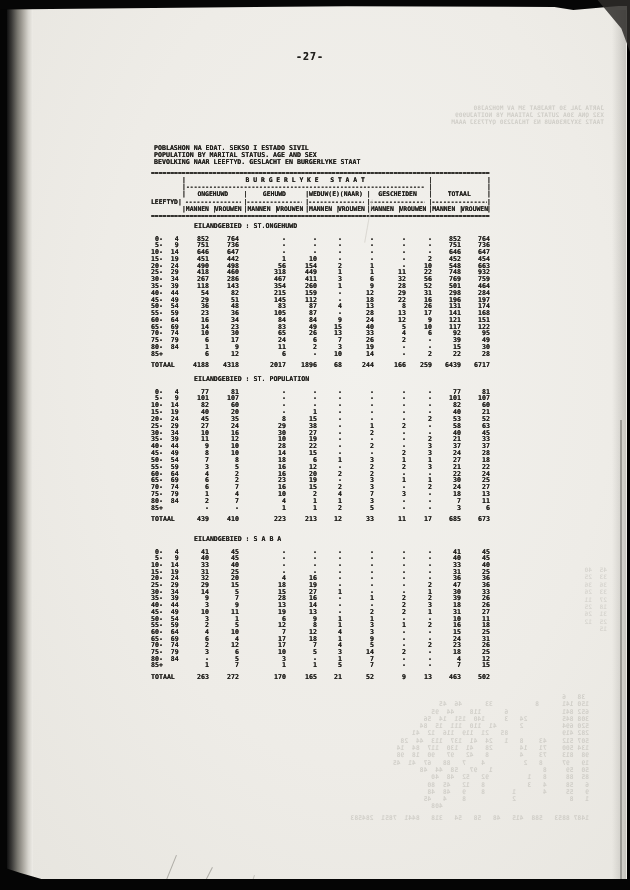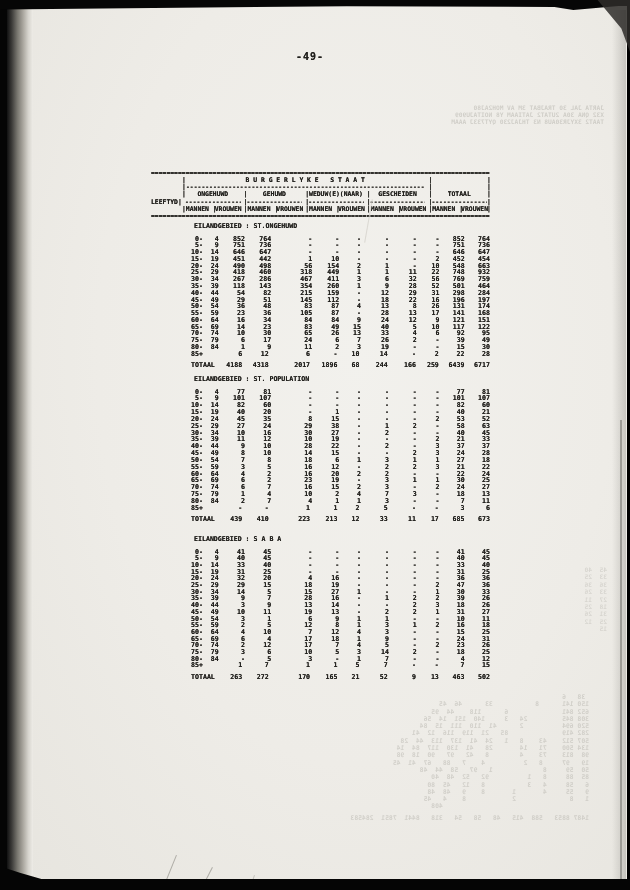--- a/index.html
+++ b/index.html
@@ -32,21 +32,21 @@
   .hl .pp{position:absolute;top:0;}
   .hl .lab{position:absolute;top:0;text-align:center;}
   .hl .df{position:absolute;top:0;overflow:hidden;}
   .sepline{letter-spacing:0;overflow:hidden;}
 
   .tsec{position:absolute;left:127px;width:339px;font-size:6.6px;}
   .sect-title{margin-left:43px;height:7px;white-space:pre;}
   .tbody{margin-top:6.5px;}
   .tr{white-space:pre;display:flex;}
   .c{display:inline-block;text-align:right;white-space:pre;}
-  .c.age{text-align:left;margin-left:40px;}
+  .c.age{text-align:left;}
   .trtotal{margin-top:4.5px;}
 
   .bleed{position:absolute;color:#b7b5ae;font-weight:700;white-space:pre;
          transform:scaleX(-1);filter:blur(.4px);}
   .bleed-top{left:335px;top:98px;width:245px;font-size:6.2px;line-height:7.2px;opacity:.55;text-align:left;}
   .bleed-side{left:488px;top:560px;width:95px;font-size:6.2px;line-height:7.4px;opacity:.4;}
   .bleed-bottom{left:100px;top:688px;width:465px;font-size:6.4px;line-height:7.3px;opacity:.5;}
   .bleed-bottom .gap{height:4px;}
 
   .pencil{position:absolute;width:1px;background:#7e7c74;opacity:.55;transform-origin:top left;}
@@ -55,25 +55,26 @@
   .m3{left:230px;top:869px;height:12px;transform:rotate(18deg);opacity:.35;}
   .crease{position:absolute;left:344px;top:193px;width:1px;height:44px;background:#d4d2cc;
           transform:rotate(10deg);opacity:.8;}
 </style>
 </head>
 <body>
 
 <div class="scan">
   <div class="paper">
 
-    <div class="pageno ink">-49-</div>
+    <div class="pageno ink">-27-</div>
 
     <div class="bleed bleed-top" id="bleed-top"><div>JARTA JAL 30 TRAJBAT 3M AV MOH2AJ80</div><div>X32 QNA 30A 2UTAT2 JATIAAM Y8 NOITAJU909</div><div>TAAT2 3XYJR30AU8 N3 THJAJ230 QYT733J AAAM</div></div>
 
 
+    <div class="titles ink" id="titles"><div>POBLASHON NA EDAT. SEKSO I ESTADO SIVIL</div><div>POPULATION BY MARITAL STATUS. AGE AND SEX</div><div>BEVOLKING NAAR LEEFTYD. GESLACHT EN BURGERLYKE STAAT</div></div>
 
     <div class="thead ink" id="thead">
         <div class="hl sepline">========================================================================================</div>
         <div class="hl"><span class="pp" style="left: 31px;">|</span><span class="lab" style="left: 31px; width: 246.4px;">B U R G E R L Y K E   S T A A T</span><span class="pp" style="left: 277.4px;">|</span><span class="pp" style="left: 336px;">|</span></div>
         <div class="hl"><span class="pp" style="left: 31px;">|</span><span class="df" style="left: 35px; width: 238.4px;">-----------------------------------------------------------------------------------------------</span><span class="pp" style="left: 277.4px;">|</span><span class="pp" style="left: 336px;">|</span></div>
         <div class="hl"><span class="pp" style="left: 31px;">|</span><span class="pp" style="left: 92.6px;">|</span><span class="pp" style="left: 154.2px;">|</span><span class="pp" style="left: 215.8px;">|</span><span class="pp" style="left: 277.4px;">|</span><span class="pp" style="left: 336px;">|</span><span class="lab" style="left: 31px; width: 61.6px;">ONGEHUWD</span><span class="lab" style="left: 92.6px; width: 61.6px;">GEHUWD</span><span class="lab" style="left: 154.2px; width: 61.6px;">WEDUW(E)(NAAR)</span><span class="lab" style="left: 215.8px; width: 61.6px;">GESCHEIDEN</span><span class="lab" style="left: 277.4px; width: 61.6px;">TOTAAL</span></div>
         <div class="hl"><span class="lab" style="left: 0px; width: 28px; text-align: left;">LEEFTYD</span><span class="pp" style="left: 27px;">|</span><span class="df" style="left: 34px; width: 55.6px;">-----------------------------------------------------------------------------------------------</span><span class="df" style="left: 95.6px; width: 55.6px;">-----------------------------------------------------------------------------------------------</span><span class="df" style="left: 157.2px; width: 55.6px;">-----------------------------------------------------------------------------------------------</span><span class="df" style="left: 218.8px; width: 55.6px;">-----------------------------------------------------------------------------------------------</span><span class="df" style="left: 280.4px; width: 55.6px;">-----------------------------------------------------------------------------------------------</span><span class="pp" style="left: 92.6px;">|</span><span class="pp" style="left: 154.2px;">|</span><span class="pp" style="left: 215.8px;">|</span><span class="pp" style="left: 277.4px;">|</span><span class="pp" style="left: 336px;">|</span></div>
         <div class="hl"><span class="pp" style="left: 31px;">|</span><span class="pp" style="left: 61.8px;">|</span><span class="pp" style="left: 92.6px;">|</span><span class="pp" style="left: 123.4px;">|</span><span class="pp" style="left: 154.2px;">|</span><span class="pp" style="left: 185px;">|</span><span class="pp" style="left: 215.8px;">|</span><span class="pp" style="left: 246.6px;">|</span><span class="pp" style="left: 277.4px;">|</span><span class="pp" style="left: 308.2px;">|</span><span class="pp" style="left: 336px;">|</span><span class="lab" style="left: 31px; width: 30.8px;">MANNEN</span><span class="lab" style="left: 61.8px; width: 30.8px;">VROUWEN</span><span class="lab" style="left: 92.6px; width: 30.8px;">MANNEN</span><span class="lab" style="left: 123.4px; width: 30.8px;">VROUWEN</span><span class="lab" style="left: 154.2px; width: 30.8px;">MANNEN</span><span class="lab" style="left: 185px; width: 30.8px;">VROUWEN</span><span class="lab" style="left: 215.8px; width: 30.8px;">MANNEN</span><span class="lab" style="left: 246.6px; width: 30.8px;">VROUWEN</span><span class="lab" style="left: 277.4px; width: 30.8px;">MANNEN</span><span class="lab" style="left: 308.2px; width: 30.8px;">VROUWEN</span></div>
         <div class="hl sepline">========================================================================================</div>
       </div>

